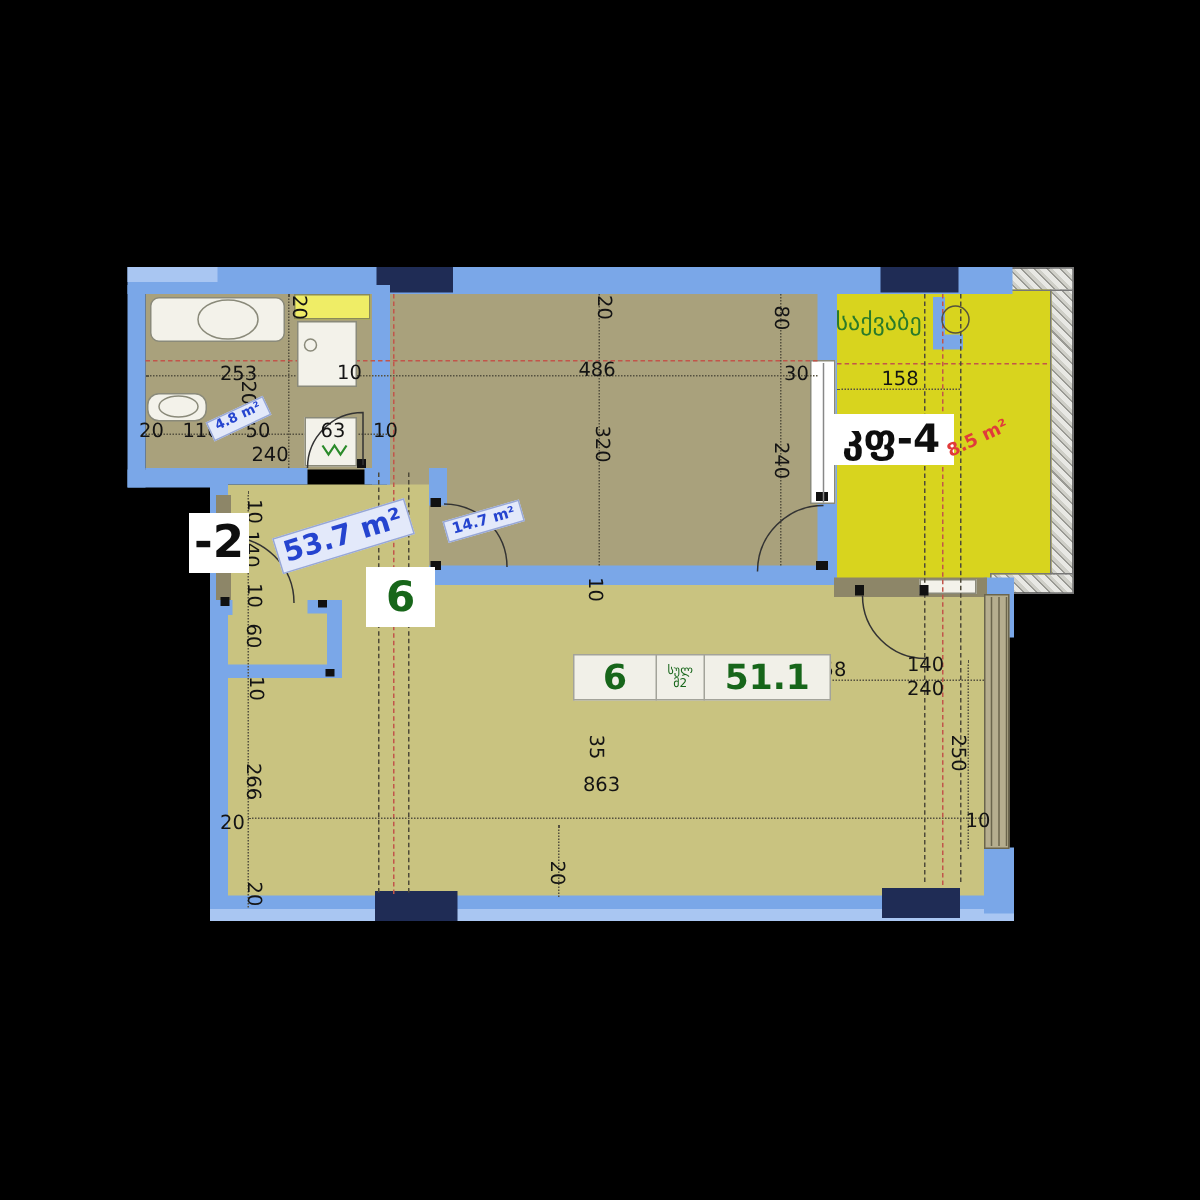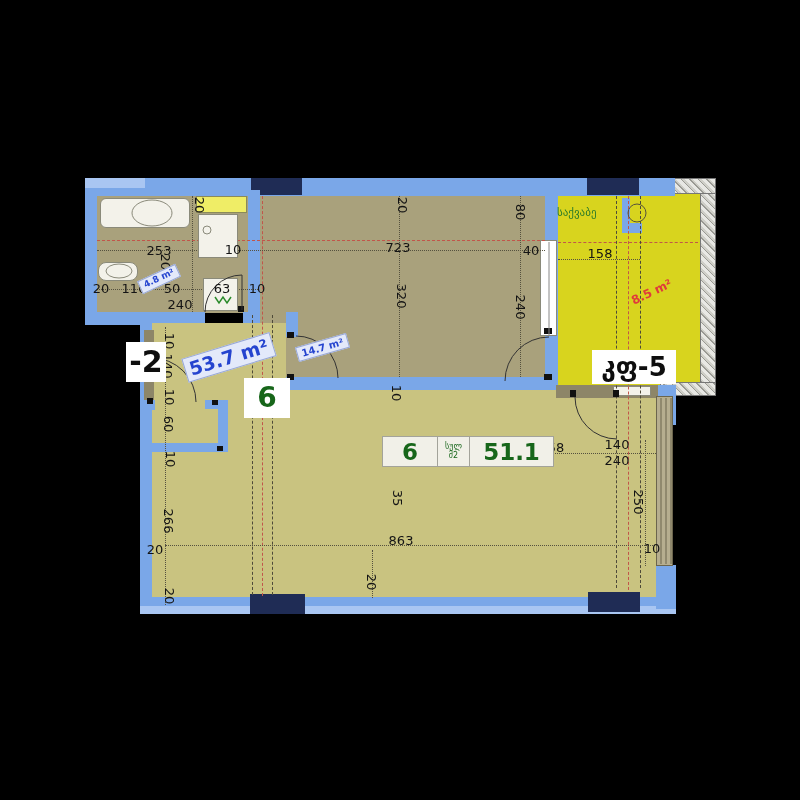--- a/index.html
+++ b/index.html
@@ -148,48 +148,48 @@
   <div class="dim" style="left:159px;top:250px;">253</div>
   <div class="dim v" style="left:165px;top:266px;">204</div>
   <div class="dim" style="left:233px;top:249px;">10</div>
   <div class="dim" style="left:101px;top:288px;">20</div>
   <div class="dim" style="left:134px;top:288px;">110</div>
   <div class="dim" style="left:172px;top:288px;">50</div>
   <div class="dim" style="left:180px;top:304px;">240</div>
   <div class="dim" style="left:222px;top:288px;">63</div>
   <div class="dim" style="left:257px;top:288px;">10</div>
   <div class="dim v" style="left:402px;top:205px;">20</div>
-  <div class="dim" style="left:398px;top:247px;">723</div>
+  <div class="dim" style="left:398px;top:247px;">486</div>
   <div class="dim v" style="left:401px;top:296px;">320</div>
   <div class="dim v" style="left:520px;top:212px;">80</div>
-  <div class="dim" style="left:531px;top:250px;">40</div>
+  <div class="dim" style="left:531px;top:250px;">30</div>
   <div class="dim v" style="left:520px;top:307px;">240</div>
   <div class="dim" style="left:600px;top:253px;">158</div>
   <div class="dim v" style="left:169px;top:341px;">10</div>
   <div class="dim v" style="left:167px;top:366px;">140</div>
   <div class="dim v" style="left:169px;top:397px;">10</div>
   <div class="dim v" style="left:168px;top:424px;">60</div>
   <div class="dim v" style="left:170px;top:459px;">10</div>
   <div class="dim v" style="left:168px;top:521px;">266</div>
   <div class="dim" style="left:155px;top:549px;">20</div>
   <div class="dim v" style="left:169px;top:596px;">20</div>
   <div class="dim v" style="left:396px;top:393px;">10</div>
   <div class="dim v" style="left:397px;top:498px;">35</div>
-  <div class="dim" style="left:401px;top:540px;">863</div>
+  <div class="dim" style="left:401px;top:524px;">863</div>
   <div class="dim v" style="left:371px;top:582px;">20</div>
   <div class="dim" style="left:556px;top:447px;">58</div>
   <div class="dim" style="left:617px;top:444px;">140</div>
   <div class="dim" style="left:617px;top:460px;">240</div>
   <div class="dim v" style="left:638px;top:502px;">250</div>
   <div class="dim" style="left:652px;top:548px;">10</div>
 
   <div class="tag" style="left:126px;top:342px;width:40px;height:40px;font-size:30px;">-2</div>
   <div class="tag" style="left:244px;top:378px;width:46px;height:40px;font-size:28px;color:#17661a;">6</div>
-  <div class="tag" style="left:592px;top:350px;width:84px;height:34px;font-size:26px;">კფ-5</div>
-  <div class="greenTxt" style="left:557px;top:207px;font-size:11px;">საქვაბე</div>
+  <div class="tag" style="left:552px;top:276px;width:84px;height:34px;font-size:26px;">კფ-4</div>
+  <div class="greenTxt" style="left:557px;top:207px;font-size:16px;">საქვაბე</div>
 
   <div class="areaTag" style="left:138px;top:272px;font-size:9px;transform:rotate(-25deg);">4.8 m²</div>
   <div class="areaTag" style="left:296px;top:340px;font-size:10px;transform:rotate(-16deg);">14.7 m²</div>
   <div class="areaTag" style="left:183px;top:345px;font-size:19px;transform:rotate(-17deg);">53.7 m²</div>
   <div class="redTag" style="left:630px;top:286px;font-size:12px;transform:rotate(-25deg);">8.5 m²</div>
 
   <table class="tbl">
     <tbody>
         <tr style="height:30px;">
       <td style="width:54px;" class="big">6</td>

